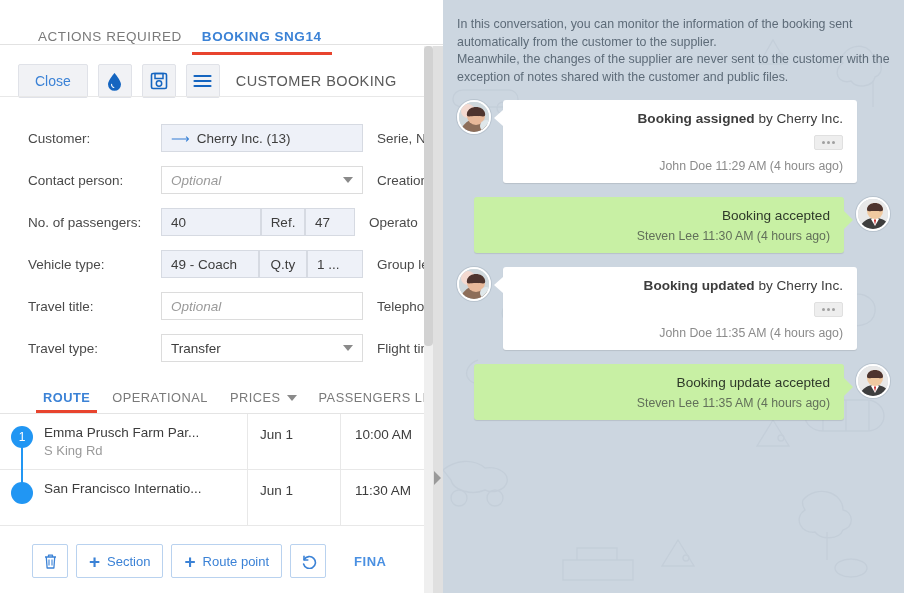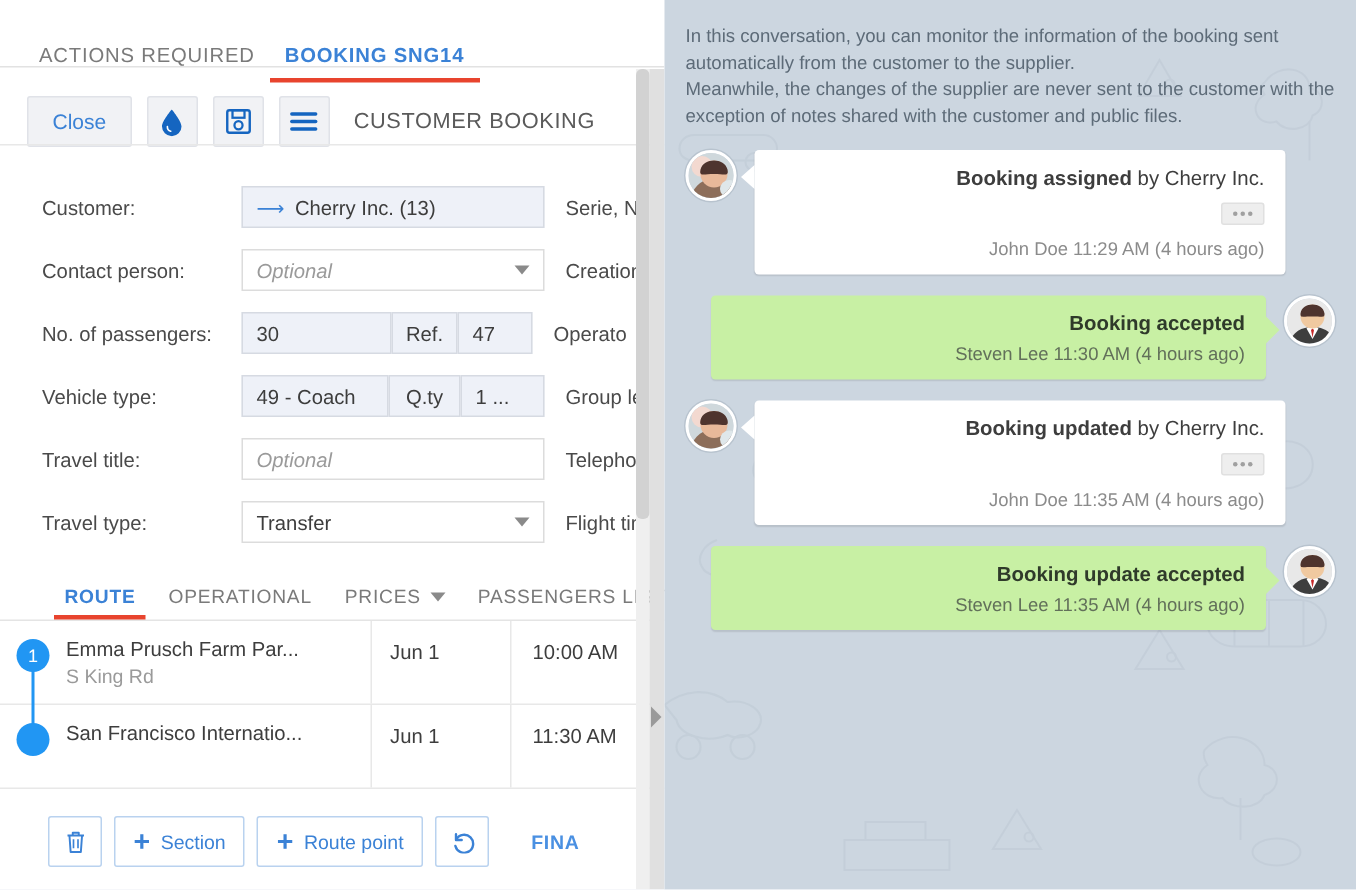--- a/index.html
+++ b/index.html
@@ -7,21 +7,21 @@
     width: 904px; height: 593px;
     font-family: "Liberation Sans", sans-serif;
     background: #ffffff;
     overflow: hidden;
   }
   .app { position: relative; width: 904px; height: 593px; display: flex; }
 
   
   .left { position: relative; width: 443px; height: 593px; background: #fff; overflow: hidden; }
 
-  .tabbar { height: 55px; display: flex; align-items: flex-end; padding-left: 16px; background: #fff; }
+  .tabbar { height: 55px; display: flex; align-items: flex-end; padding-left: 28px; background: #fff; }
   .tab { font-size: 13.5px; letter-spacing: .55px; color: #7a7a7a; padding: 0 10px 11px 10px;
          position: relative; white-space: nowrap; cursor: pointer; }
   .tab.active { color: #3b82d6; font-weight: 600; }
   .tab.active::after { content:""; position:absolute; left:0; right:0; bottom:0; height:3px; background:#e8442e; }
   .tabbar-underline { position: absolute; left: 0; right: 0; top: 44px; height: 1px; background: #e2e2e2; }
 
   .toolbar { display: flex; align-items: center; gap: 10px; padding: 10px 12px 10px 18px; height: 52px; }
   .tbtn { height: 34px; min-width: 34px; background: #f1f2f5; border: 1px solid #e0e2e8;
           display: flex; align-items: center; justify-content: center; cursor: pointer; border-radius: 2px; text-align: center; }
   .tbtn.close { padding: 0 16px; color: #3b82d6; font-size: 14px; }
@@ -108,21 +108,21 @@
       border-top: 8px solid transparent; border-bottom: 8px solid transparent; border-right: 9px solid #fff; }
   .bubble.out::after { content:""; position:absolute; right:-9px; top:14px;
       border-top: 9px solid transparent; border-bottom: 9px solid transparent; border-left: 9px solid #c8f0a4; }
   .btitle { font-size: 13.6px; color: #3d3d3d; }
   .btitle b { font-weight: 700; }
   .dots { display: inline-flex; align-items: center; justify-content: center; gap: 2px;
           background: #eeeeee; border: 1px solid #e0e0e0; border-radius: 2px; width: 29px; height: 15px;
           margin: 9px 0 9px 0; cursor: pointer; }
   .dots i { width: 3px; height: 3px; border-radius: 50%; background: #a0a0a0; display: block; }
   .bmeta { font-size: 12.3px; color: #8b8b8b; }
-  .bubble.out .btitle { font-weight: 700; color: #2f3a2a; }
+  .bubble.out .btitle { font-weight: 400; color: #2f3a2a; }
   .bubble.out .bmeta { color: #62705a; margin-top: 6px; }
 </style>
 </head>
 <body>
 
 <div class="app">
 
   <div class="left">
 
     <div class="tabbar">
@@ -179,21 +179,21 @@
             <span>Optional</span>
             <span class="caret"></span>
           </div>
         </div>
         <div class="rlabel">Creation</div>
       </div>
 
       <div class="frow">
         <div class="flabel">No. of passengers:</div>
         <div class="fctrl">
-          <div class="inp w-d">30</div>
+          <div class="inp w-d">40</div>
           <div class="inp w-e">Ref.</div>
           <div class="inp w-f">47</div>
         </div>
         <div class="rlabel">Operato</div>
       </div>
 
       <div class="frow">
         <div class="flabel">Vehicle type:</div>
         <div class="fctrl">
           <div class="inp w-a">49 - Coach</div>

